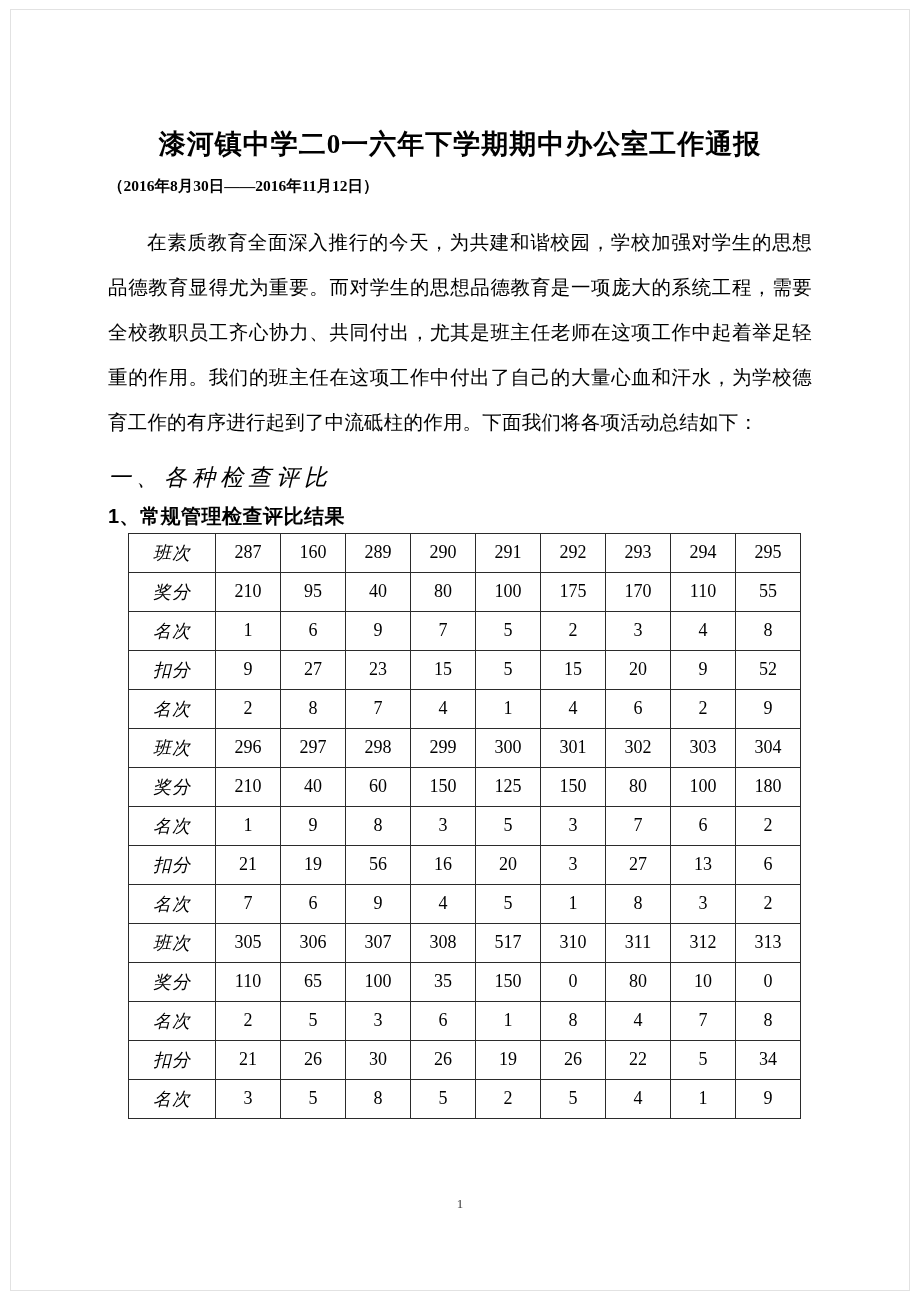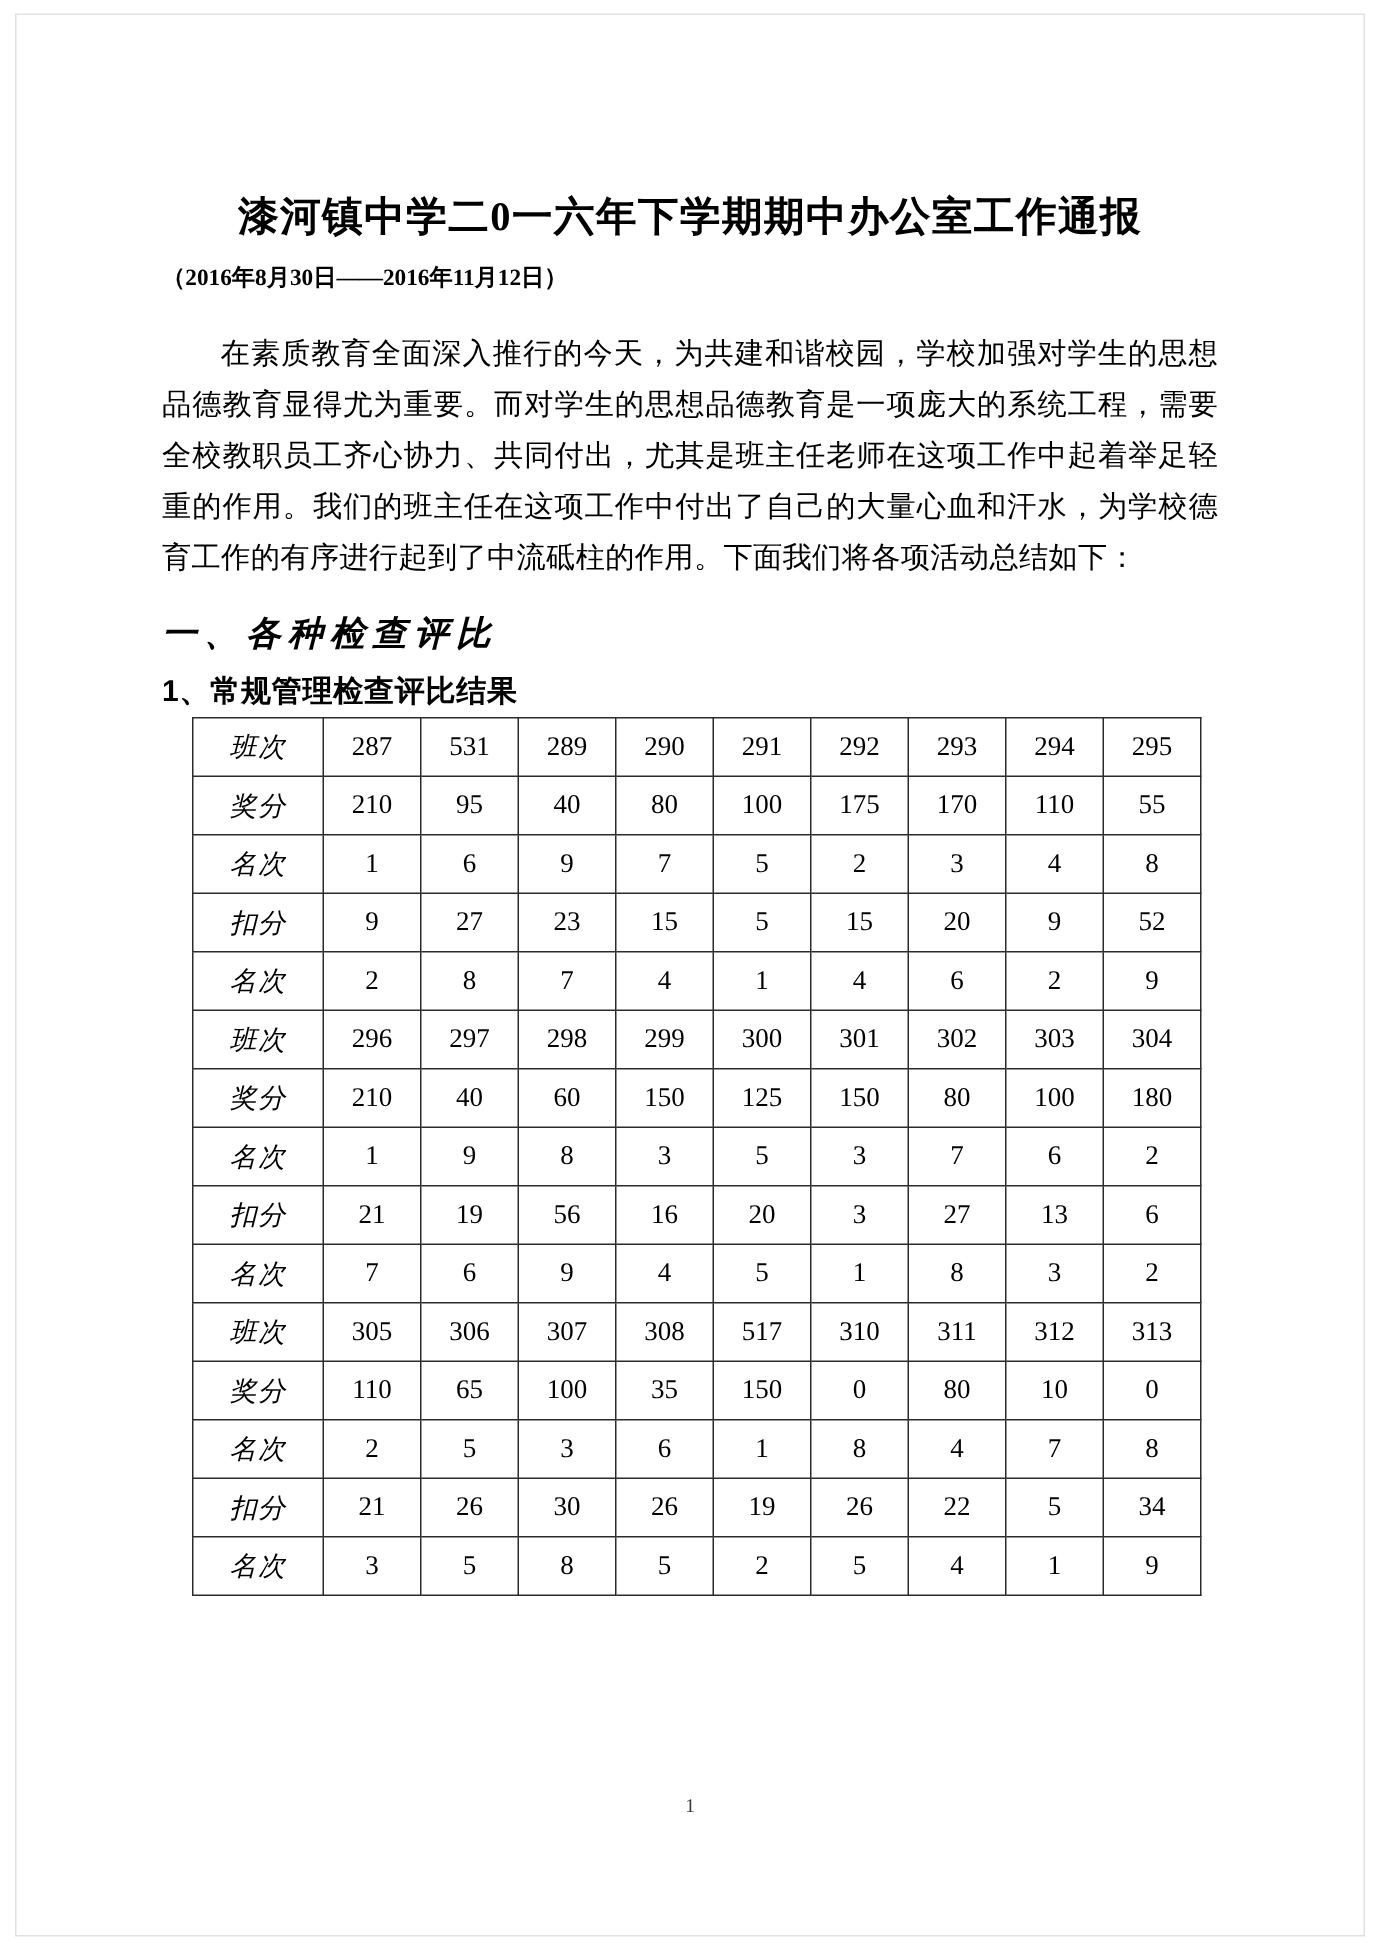--- a/index.html
+++ b/index.html
@@ -56,33 +56,33 @@
     font-weight: bold;
     font-size: 15.5px;
     line-height: 1.3;
   }
 
   
   .body-para {
     margin: 0;
     padding-top: 24px;
     font-size: 19.5px;
-    line-height: 34px;
+    line-height: 45px;
     text-align: justify;
     text-justify: inter-ideograph;
     text-indent: 2em;
     letter-spacing: 0.2px;
   }
 
   
   .heading-1 {
     margin: 0;
     padding-top: 18px;
     font-size: 23px;
-    font-weight: bold;
+    font-weight: normal;
     font-style: italic;
     letter-spacing: 5px;
     line-height: 1.3;
     font-family: "Liberation Serif", "DejaVu Serif", serif;
   }
   .heading-2 {
     margin: 0;
     padding-top: 10px;
     padding-bottom: 4px;
     font-size: 20px;
@@ -150,21 +150,21 @@
     <h2 class="heading-1">一、各种检查评比</h2>
 
     <h3 class="heading-2">1、常规管理检查评比结果</h3>
 
     <div class="score-table-wrap">
       <table class="score-table">
         <tbody id="score-table-body">
             <tr>
               <td class="row-label">班次</td>
               <td class="data-cell">287</td>
-              <td class="data-cell">531</td>
+              <td class="data-cell">160</td>
               <td class="data-cell">289</td>
               <td class="data-cell">290</td>
               <td class="data-cell">291</td>
               <td class="data-cell">292</td>
               <td class="data-cell">293</td>
               <td class="data-cell">294</td>
               <td class="data-cell">295</td>
             </tr>
             <tr>
               <td class="row-label">奖分</td>

